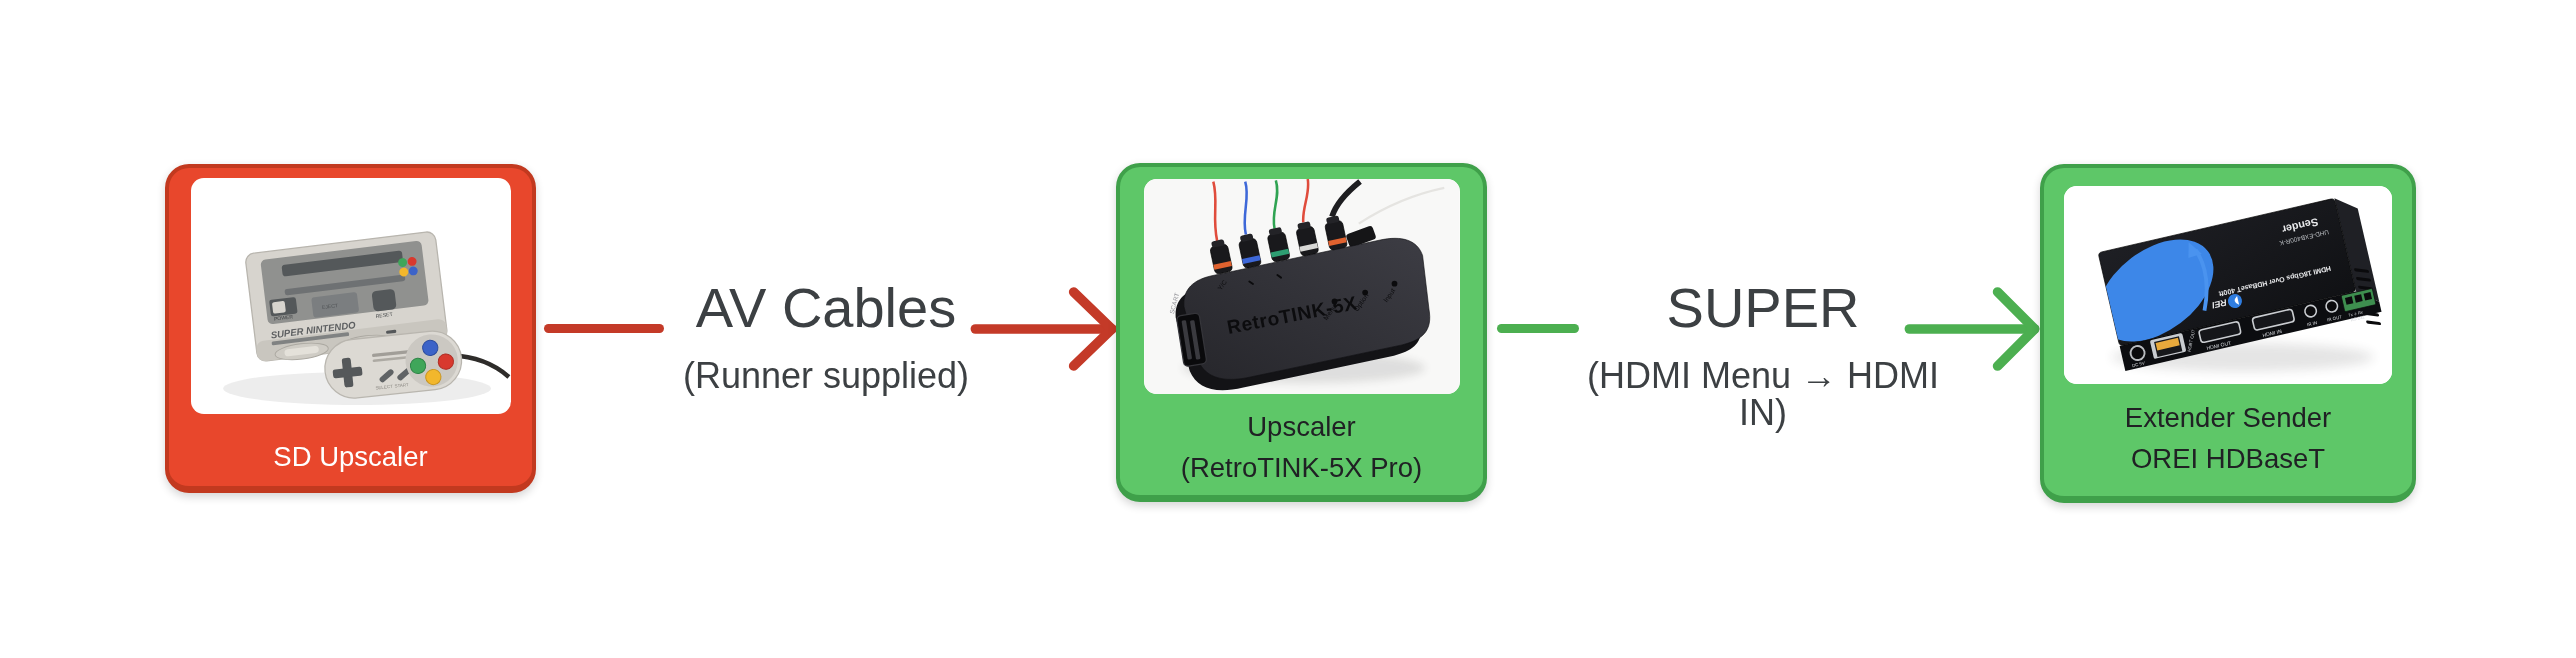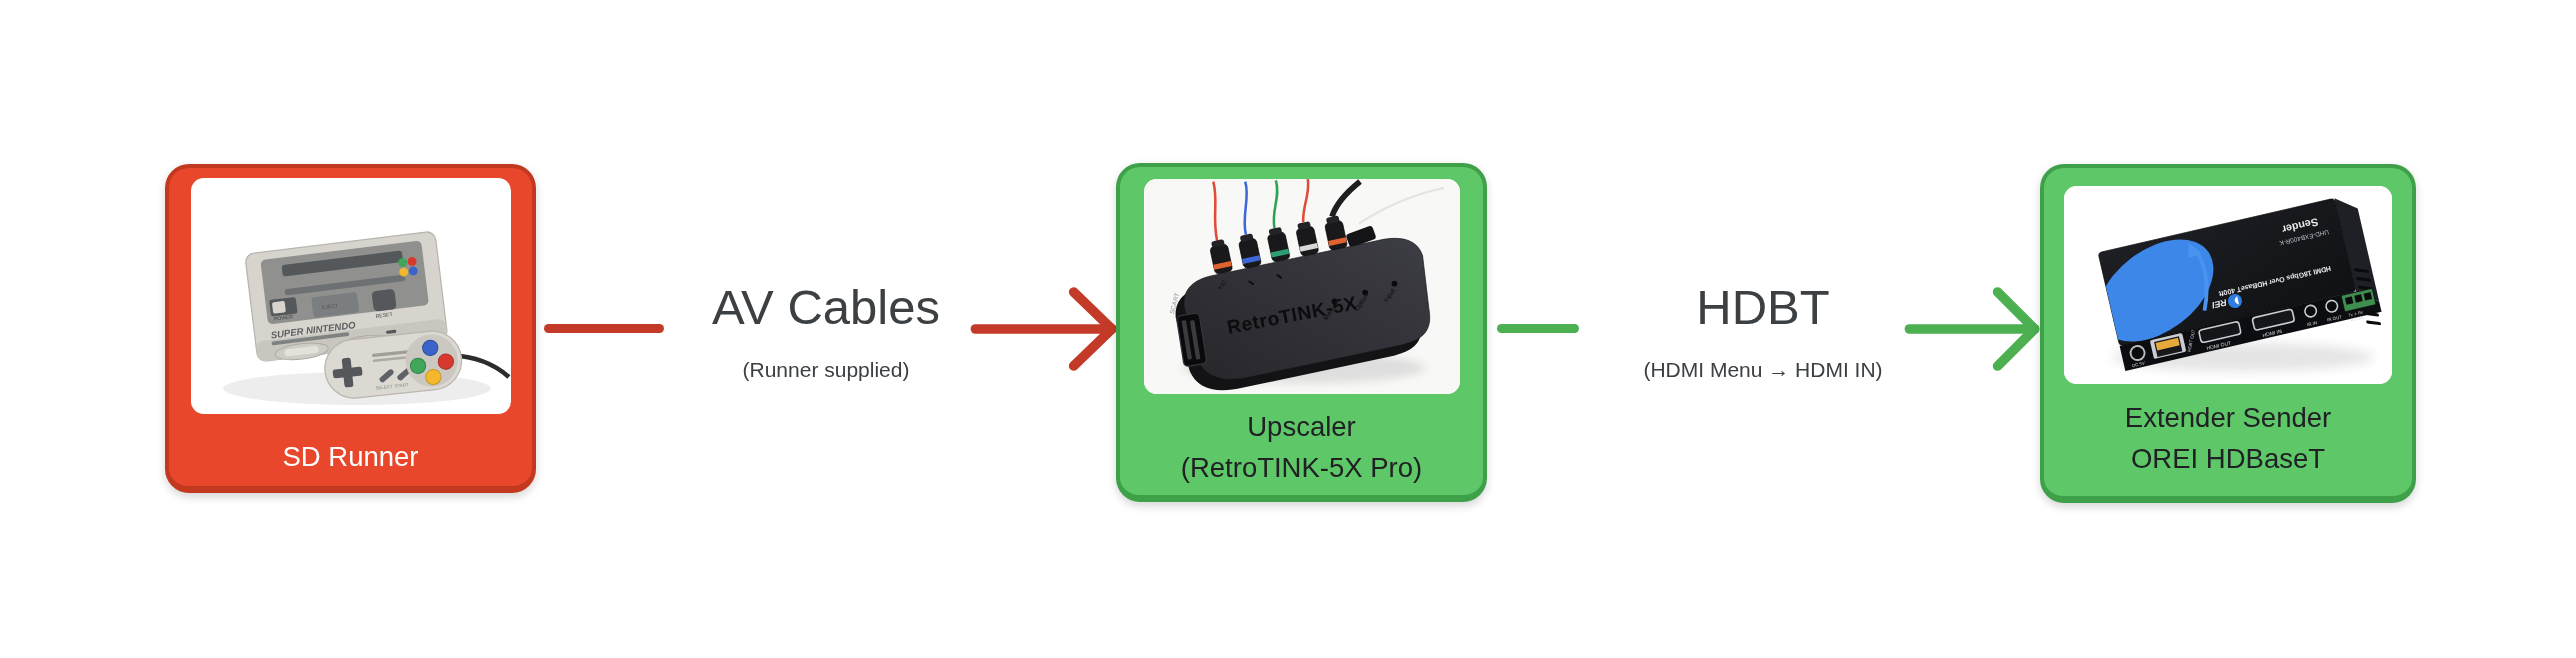--- a/index.html
+++ b/index.html
@@ -24,22 +24,22 @@
   .node__image svg{display:block;}
   .node__label{
     text-align:center;color:var(--node-label-light);
     font-size:27.5px;line-height:41px;letter-spacing:0;
   }
   .node__label--dark{color:var(--node-label-dark);}
   .dash{position:absolute;height:9px;border-radius:4.5px;}
   .dash--red{background:var(--arrow-red);}
   .dash--green{background:var(--arrow-green);}
   .conn-label{position:absolute;width:358px;text-align:center;color:var(--connector-label-text);}
-  .conn-label__big{font-size:49px;line-height:57px;}
-  .conn-label__small{font-size:21px;line-height:37px;margin-top:15px;}
+  .conn-label__big{font-size:56px;line-height:57px;}
+  .conn-label__small{font-size:36px;line-height:37px;margin-top:21px;}
   .arrow{position:absolute;}
   .arrow--red path{stroke:var(--arrow-red);}
   .arrow--green path{stroke:var(--arrow-green);}
   .arrow path{fill:none;stroke-width:15;stroke-linecap:round;stroke-linejoin:round;}
 </style>
 </head>
 <body>
 
 <div class="canvas">
 
@@ -98,21 +98,21 @@
           <circle cx="168" cy="46" r="41" fill="#CBC8C2"></circle>
           <g>
             <circle cx="146" cy="52" r="12" fill="#3FA65A" stroke="#2F8447" stroke-width="1.5"></circle>
             <circle cx="168" cy="26" r="12" fill="#3C63C8" stroke="#2C4C9E" stroke-width="1.5"></circle>
             <circle cx="190" cy="50" r="12" fill="#D8392E" stroke="#AE2C23" stroke-width="1.5"></circle>
             <circle cx="168" cy="72" r="12" fill="#F2B72C" stroke="#C79420" stroke-width="1.5"></circle>
           </g>
         </g>
       </svg>
     </div>
-    <div class="node__label" style="margin-top:22px;">SD Runner</div>
+    <div class="node__label" style="margin-top:22px;">SD Upscaler</div>
   </div>
 
   <div class="dash dash--red" style="left:544px;top:324px;width:120px;"></div>
   <div class="conn-label" style="left:647px;top:279px;">
     <div class="conn-label__big">AV Cables</div>
     <div class="conn-label__small">(Runner supplied)</div>
   </div>
   <svg class="arrow arrow--red" style="left:969px;top:283px;" width="148" height="92" viewBox="0 0 232 144">
     <path d="M10 72 L224 72"></path>
     <path d="M164 14 L224 72 L164 130"></path>
@@ -200,21 +200,21 @@
       </svg>
     </div>
     <div class="node__label node__label--dark" style="margin-top:11.5px;">
       <div>Upscaler</div>
       <div>(RetroTINK-5X Pro)</div>
     </div>
   </div>
 
   <div class="dash dash--green" style="left:1497px;top:324px;width:82px;"></div>
   <div class="conn-label" style="left:1584px;top:279px;">
-    <div class="conn-label__big">HDBT</div>
+    <div class="conn-label__big">SUPER</div>
     <div class="conn-label__small">(HDMI Menu → HDMI IN)</div>
   </div>
   <svg class="arrow arrow--green" style="left:1903px;top:283px;" width="138" height="92" viewBox="0 0 216 144">
     <path d="M10 72 L206 72"></path>
     <path d="M148 14 L206 72 L148 130"></path>
   </svg>
 
   <div class="node node--green" style="left:2040px;top:164px;width:376px;height:339px;">
     <div class="node__image" style="width:328px;height:198px;margin-top:18px;">
       <svg width="328" height="198" viewBox="0 0 514 310">

